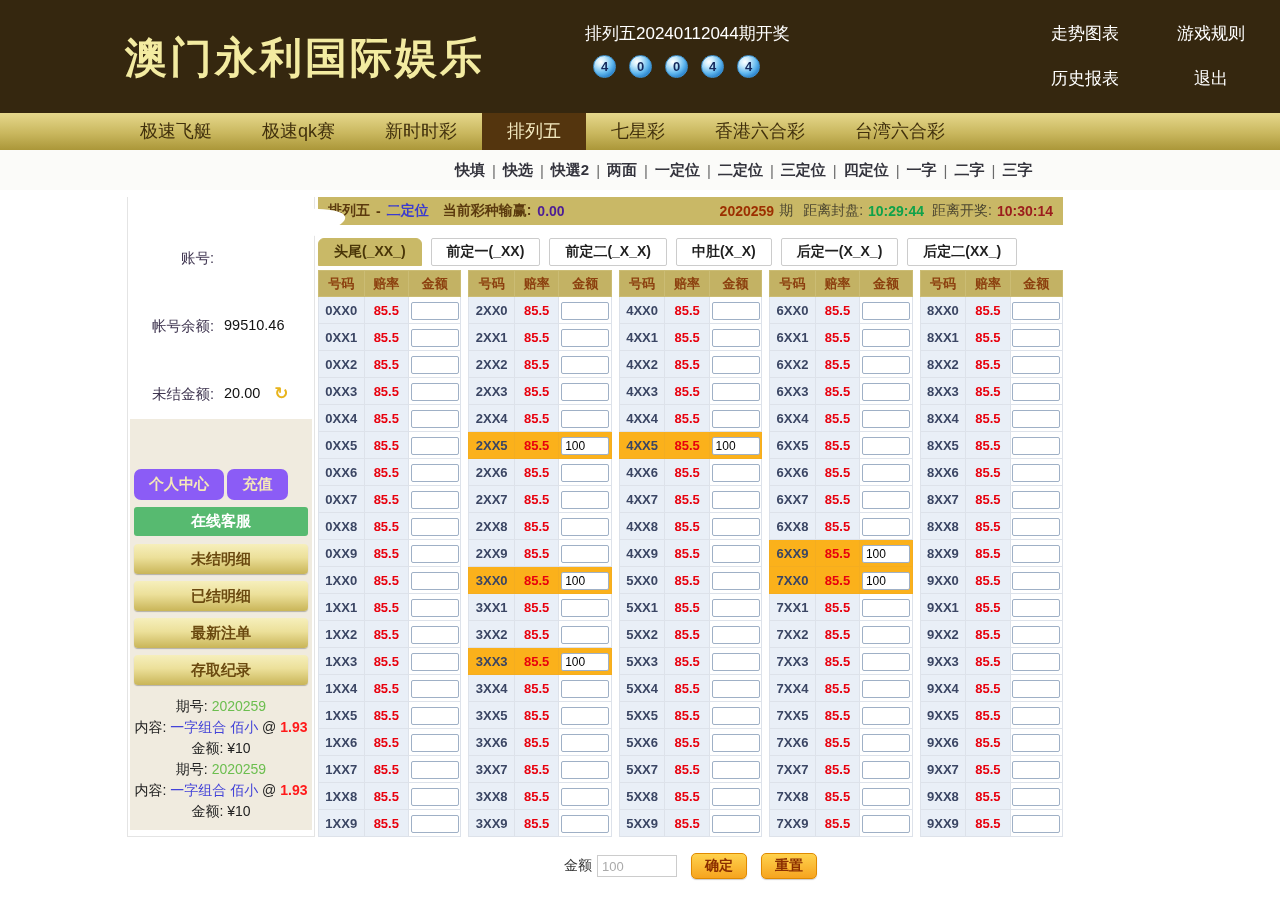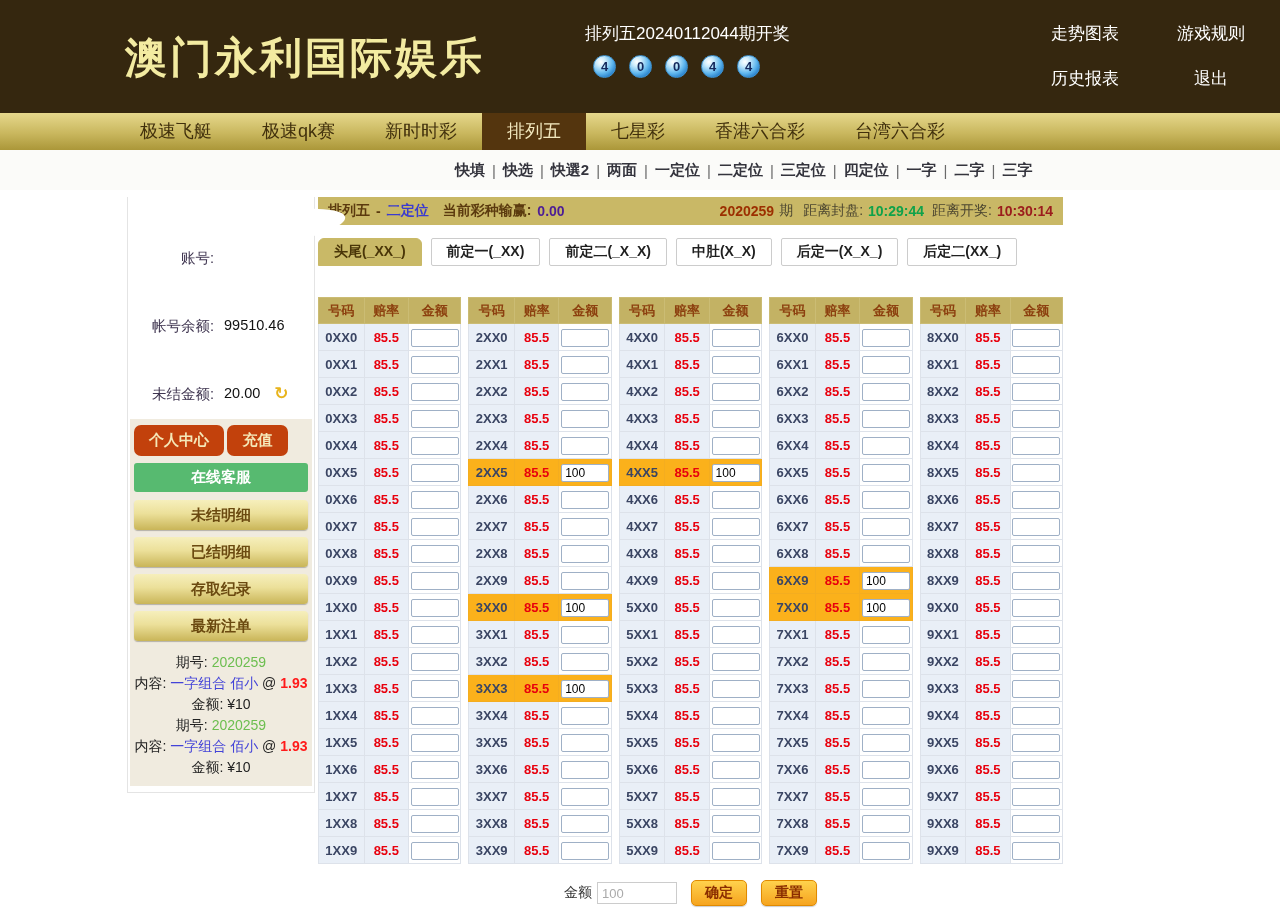--- a/index.html
+++ b/index.html
@@ -62,23 +62,23 @@
     box-shadow:0 1px 1px rgba(0,0,0,.25);
   }
   .acct-info { padding:8px 0 10px 0; }
   .acct-row { display:flex; height:24px; align-items:flex-start; font-size:14.5px;margin-top:44px; }
   .acct-row .lbl { width:84px; text-align:right; color:#3f3550; }
   .acct-row .val { margin-left:10px; color:#111; }
   .refresh-icon { margin-left:14px; color:#e8b41c; font-size:17px; font-weight:bold; cursor:pointer; line-height:1; }
   .beige-panel { background:#f0ebdf; padding:6px 4px 8px 4px; }
   .dark-btn-row { display:flex; margin-bottom:7px; }
   .dark-btn {
-    background:#c2410c; color:#f5e8b8; font-weight:bold; font-size:15px;
+    background:#8b5cf6; color:#f5e8b8; font-weight:bold; font-size:15px;
     border:0; border-radius:7px; height:31px; cursor:pointer;
-    display:flex; align-items:center; justify-content:center;
+    display:flex; align-items:center; justify-content:center;margin-top:44px;
   }
   .dark-btn.personal { width:90px; margin-right:3px; }
   .dark-btn.recharge { width:61px; }
   .green-btn {
     width:100%; height:29px; background:#57ba70; color:#ffffff; font-weight:bold; font-size:15px;
     border:0; border-radius:3px; cursor:pointer; margin-bottom:8px;
     display:flex; align-items:center; justify-content:center;
   }
   .bets-list { padding-top:4px; font-size:14px; line-height:21px; text-align:center; color:#222; }
   .bet-issue-val { color:#6cbe4f; }
@@ -104,21 +104,21 @@
   
   .mode-tabs { display:flex; margin-top:13px; gap:9px; height:28px; }
   .mode-tab {
     padding:0 15px; display:flex; align-items:center; font-size:14px; font-weight:bold;
     background:#ffffff; border:1px solid #cccccc; color:#1f1f1f; cursor:pointer; border-radius:2px;
   }
   .mode-tab.active {
     background:#c9b967; border-color:#c9b967; color:#4a3608; border-radius:6px 6px 0 0;
   }
   
-  .bet-table-wrap { display:flex; margin-top:31px; }
+  .bet-table-wrap { display:flex; margin-top:4px; }
   table.bet-group { border-collapse:collapse; margin-right:7px; }
   table.bet-group:last-child { margin-right:0; }
   .bet-group th {
     width:48px; height:26px; background:#c3b264; color:#8c400f;
     font-size:13px; font-weight:bold; border:1px solid #cbbc74;
   }
   .bet-group th.amt { width:53px; }
   .bet-group td { height:27px; border:1px solid #dde2ea; text-align:center; background:#ffffff; }
   .bet-group td.code { width:48px; background:#e9eff7; color:#3a4563; font-size:13px; font-weight:bold; }
   .bet-group td.odds { width:42px; background:#e9eff7; color:#e8000d; font-size:13px; font-weight:bold; }
@@ -225,22 +225,22 @@
       </div>
     </div>
     <div class="beige-panel">
       <div class="dark-btn-row">
         <button class="dark-btn personal">个人中心</button>
         <button class="dark-btn recharge">充值</button>
       </div>
       <button class="green-btn">在线客服</button>
       <button class="gold-btn">未结明细</button>
       <button class="gold-btn">已结明细</button>
+      <button class="gold-btn">最新注单</button>
       <button class="gold-btn">存取纪录</button>
-      <button class="gold-btn">最新注单</button>
       <div class="bets-list">
           <div>期号: <span class="bet-issue-val">2020259</span></div>
           <div>内容: <span class="bet-content-val">一字组合 佰小</span> @ <span class="bet-odds-val">1.93</span></div>
           <div>金额: ¥10</div>
           <div>期号: <span class="bet-issue-val">2020259</span></div>
           <div>内容: <span class="bet-content-val">一字组合 佰小</span> @ <span class="bet-odds-val">1.93</span></div>
           <div>金额: ¥10</div>
         </div>
     </div>
   </aside>

